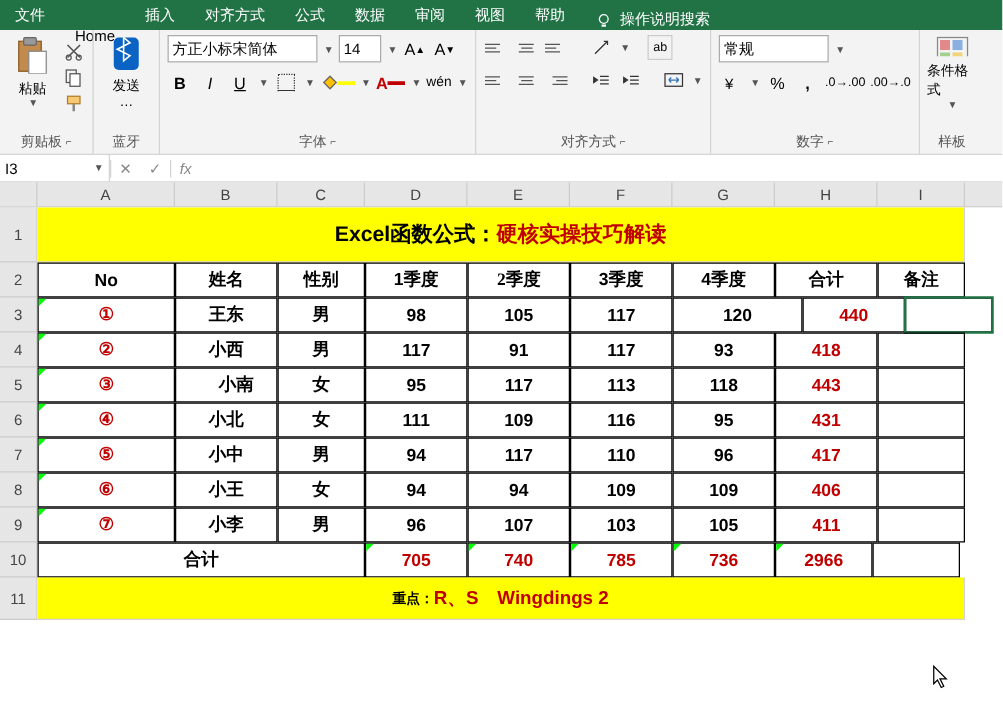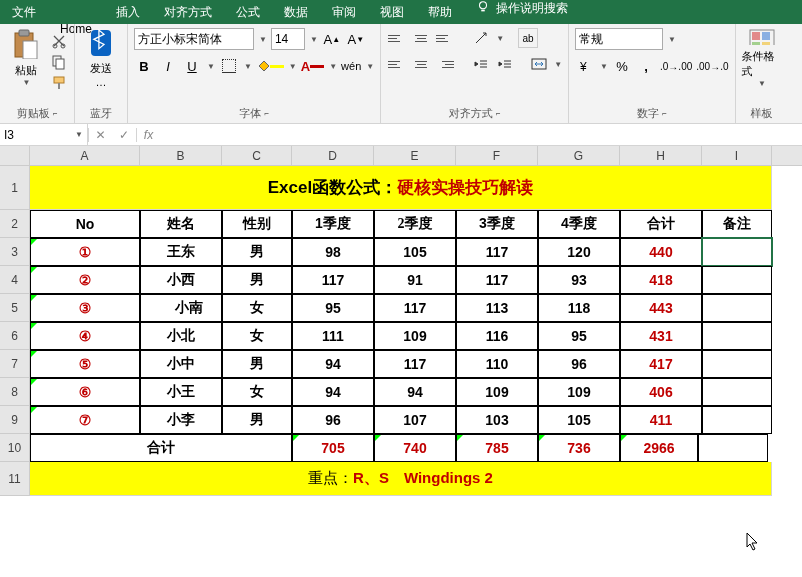--- a/index.html
+++ b/index.html
@@ -2,21 +2,21 @@
 <html><head>
 <meta charset="utf-8">
 <style>
 * { box-sizing: border-box; margin: 0; padding: 0; font-family: "Microsoft YaHei", Arial, sans-serif; }
 body { background: #fff; width: 802px; height: 577px; overflow: hidden; font-size: 12px; }
 
 
 .tabbar { background: #217346; color: #fff; height: 24px; display: flex; align-items: stretch; }
 .tabbar > div { padding: 0 12px; display: flex; align-items: center; font-size: 12px; cursor: pointer; }
 .tabbar .active { background: #fff; color: #000000; margin-top: 29px; }
-.tabbar .tell { display: flex; align-items: flex-start; gap: 6px; }
+.tabbar .tell { display: flex; align-items: flex-end; gap: 6px; }
 .tabbar .bulb { width: 14px; height: 14px; }
 
 
 .ribbon { background: #f3f3f3; border-bottom: 1px solid #d4d4d4; height: 100px; display: flex; }
 .rgroup { border-right: 1px solid #d4d4d4; padding: 4px 6px 0 6px; display: flex; flex-direction: column; justify-content: space-between; }
 .rgroup .lbl { text-align: center; font-size: 11px; color: #555; padding: 2px 0; display: flex; align-items: center; justify-content: center; gap: 3px; }
 .rgroup .lbl .dl { font-size: 8px; cursor: pointer; }
 .rbody { display: flex; gap: 4px; }
 .col { display: flex; flex-direction: column; gap: 3px; }
 .row { display: flex; align-items: center; gap: 4px; }
@@ -380,21 +380,21 @@
         <div class="crow ">
           <div class="cell tblcell" style="width: 110px;">
             <div class="greenmark"></div>
             <span class="seq">①</span>
           </div>
           <div class="cell tblcell" style="width: 82px;">王东</div>
           <div class="cell tblcell" style="width: 70px;">男</div>
           <div class="cell tblcell" style="width: 82px;">98</div>
           <div class="cell tblcell" style="width: 82px;">105</div>
           <div class="cell tblcell" style="width: 82px;">117</div>
-          <div class="cell tblcell" style="width: 82px;">120</div>
+          <div class="cell tblcell" style="width: 104px;">120</div>
           <div class="cell tblcell" style="width: 82px;">
             <span class="redtxt">440</span>
           </div>
           <div class="cell tblcell sel" style="width: 70px;"></div>
         </div>
         <div class="crow ">
           <div class="cell tblcell" style="width: 110px;">
             <div class="greenmark"></div>
             <span class="seq">②</span>
           </div>
@@ -508,21 +508,21 @@
             <span class="redtxt">736</span>
           </div>
           <div class="cell tblcell" style="width: 78px;">
             <div class="greenmark"></div>
             <span class="redtxt">2966</span>
           </div>
           <div class="cell tblcell" style="width: 70px;"></div>
         </div>
         <div class="crow tall">
           <div class="cell yellow" style="width: 742px;">
-            <span style="font-weight:normal;font-size:15px">重点：</span>
+            <span style="font-weight:bold;font-size:11px">重点：</span>
             <span class="redtxt" style="font-weight:bold;font-size:15px">R、S　Wingdings 2</span>
           </div>
         </div>
       </div>
   </div>
   <svg class="cursor-arrow" style="left:746px;top:386px" viewBox="0 0 14 20">
       <path d="M1 1l0 14 3-3 3 6 2-1-3-6 5 0z" fill="#fff" stroke="#000"></path>
     </svg>
 </div>
 

